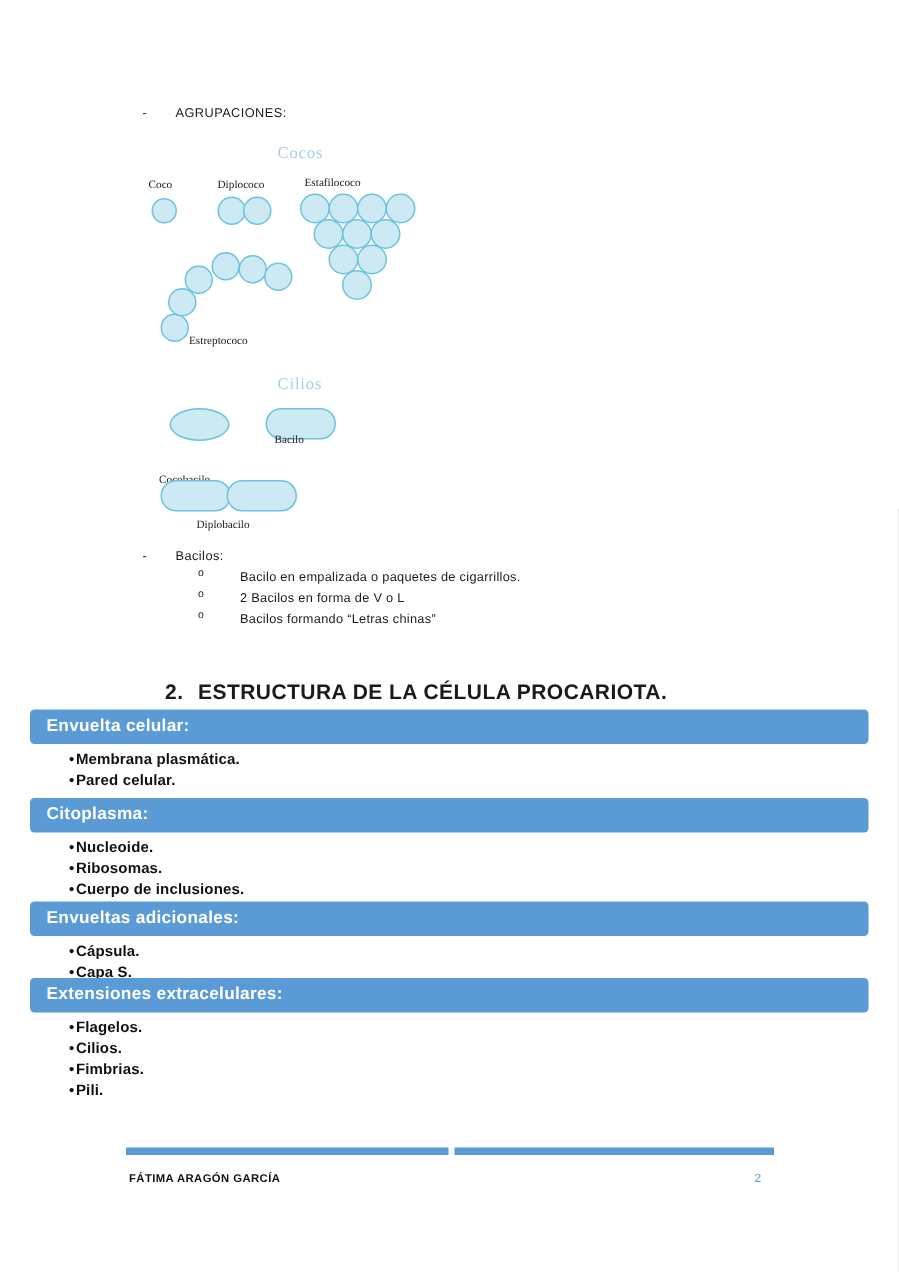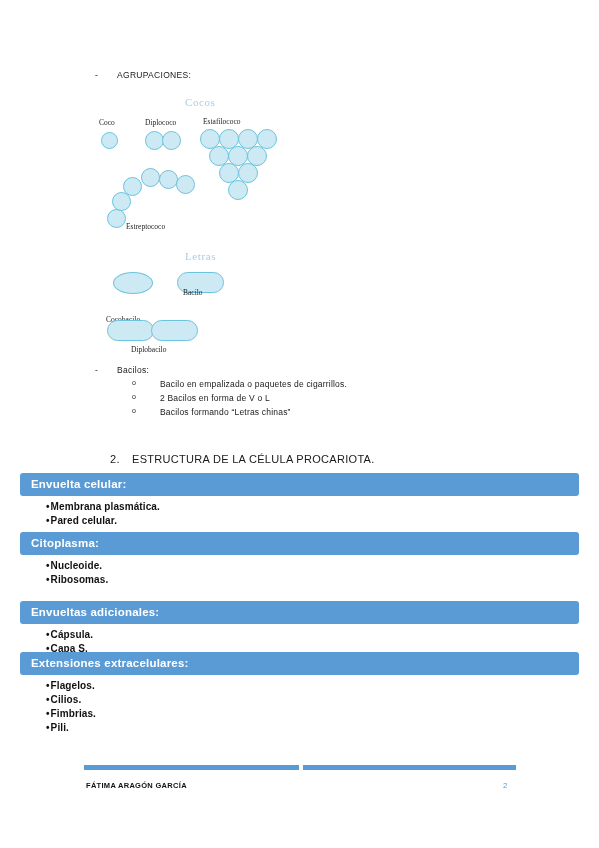--- a/index.html
+++ b/index.html
@@ -87,24 +87,25 @@
     font-size: 7px;
   }
   .sub-list .o-text {
     position: absolute;
     left: 28px;
   }
 
   
   .num-heading {
     position: absolute;
-    font-size: 11px;
+    font-size: 14px;
     color: #1a1a1a;
     letter-spacing: .3px;
     white-space: nowrap;
+    font-weight: bold;
   }
   .num-heading .num {
     display: inline-block;
     width: 22px;
   }
 
   
   .block {
     position: absolute;
     left: 20px;
@@ -200,21 +201,21 @@
     <div class="coccus" style="left:133px; top:88px; width:20px; height:20px;"></div>
 
     <div class="coccus" style="left:12px; top:117px; width:19px; height:19px;"></div>
     <div class="coccus" style="left:17px; top:100px; width:19px; height:19px;"></div>
     <div class="coccus" style="left:28px; top:85px;  width:19px; height:19px;"></div>
     <div class="coccus" style="left:46px; top:76px;  width:19px; height:19px;"></div>
     <div class="coccus" style="left:64px; top:78px;  width:19px; height:19px;"></div>
     <div class="coccus" style="left:81px; top:83px;  width:19px; height:19px;"></div>
     <div class="cell-label" style="left:31px; top:130px;">Estreptococo</div>
 
-    <div class="fig-title" style="left:90px; top:158px;">Letras</div>
+    <div class="fig-title" style="left:90px; top:158px;">Cilios</div>
 
     <div class="rod oval" style="left:18px; top:180px; width:40px; height:22px;"></div>
     <div class="cell-label" style="left:11px; top:206px;margin-top:17px;">Cocobacilo</div>
 
     <div class="rod stadium" style="left:82px; top:180px; width:47px; height:21px;"></div>
     <div class="cell-label" style="left:88px; top:196px;">Bacilo</div>
 
     <div class="rod stadium" style="left:12px; top:228px; width:47px; height:21px;"></div>
     <div class="rod stadium" style="left:56px; top:228px; width:47px; height:21px;"></div>
     <div class="cell-label" style="left:36px; top:253px;">Diplobacilo</div>
@@ -249,20 +250,21 @@
       <div class="bullet-row"><span class="dot">•</span><span>Membrana plasmática.</span></div>
       <div class="bullet-row"><span class="dot">•</span><span>Pared celular.</span></div>
     </div>
   </div>
 
   <div class="block" style="top:532px;">
     <div class="banner">Citoplasma:</div>
     <div class="block-items">
       <div class="bullet-row"><span class="dot">•</span><span>Nucleoide.</span></div>
       <div class="bullet-row"><span class="dot">•</span><span>Ribosomas.</span></div>
+      <div class="bullet-row"><span class="dot">•</span><span>Cuerpo de inclusiones.</span></div>
     </div>
   </div>
 
   <div class="block" style="top:601px;">
     <div class="banner">Envueltas adicionales:</div>
     <div class="block-items">
       <div class="bullet-row"><span class="dot">•</span><span>Cápsula.</span></div>
       <div class="bullet-row"><span class="dot">•</span><span>Capa S.</span></div>
     </div>
   </div>

